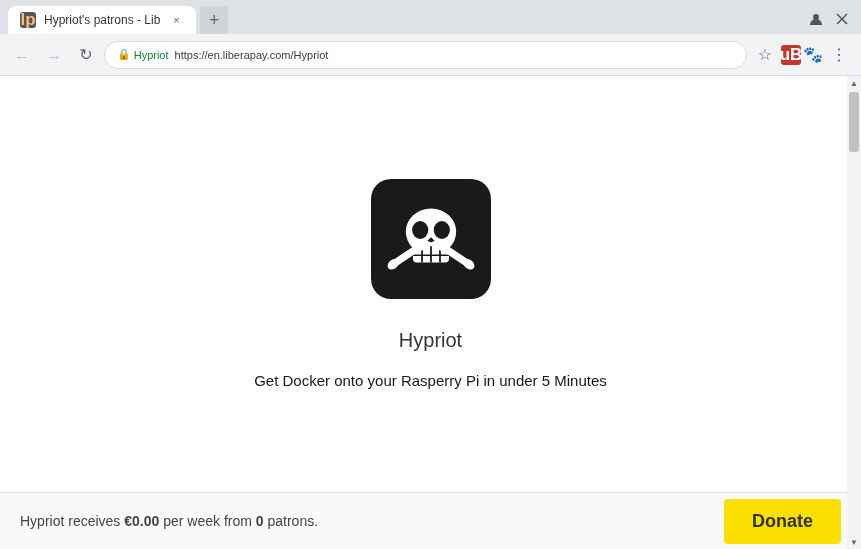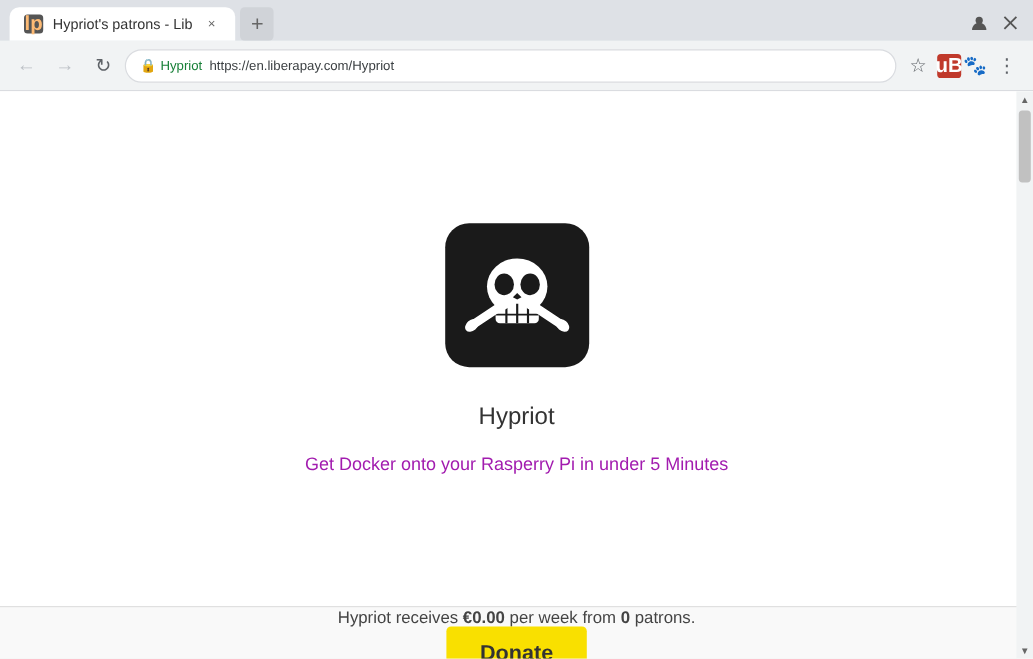--- a/index.html
+++ b/index.html
@@ -235,33 +235,32 @@
 
     .profile-name {
       font-size: 20px;
       font-weight: normal;
       color: #333;
       margin-bottom: 20px;
     }
 
     .profile-tagline {
       font-size: 15px;
-      color: #a21caf;
+      color: #0f172a;
     }
 
     
     .bottom-bar {
-      height: 44px;
+      height: 57px;
       background: #f9f9f9;
       border-top: 1px solid #e0e0e0;
       display: flex;
       align-items: center;
       padding: 0 20px;
       justify-content: space-between;
-      flex-direction: column;
     }
 
     .patron-info {
       font-size: 14px;
       color: #444;
     }
 
     .patron-info strong {
       font-weight: bold;
     }

